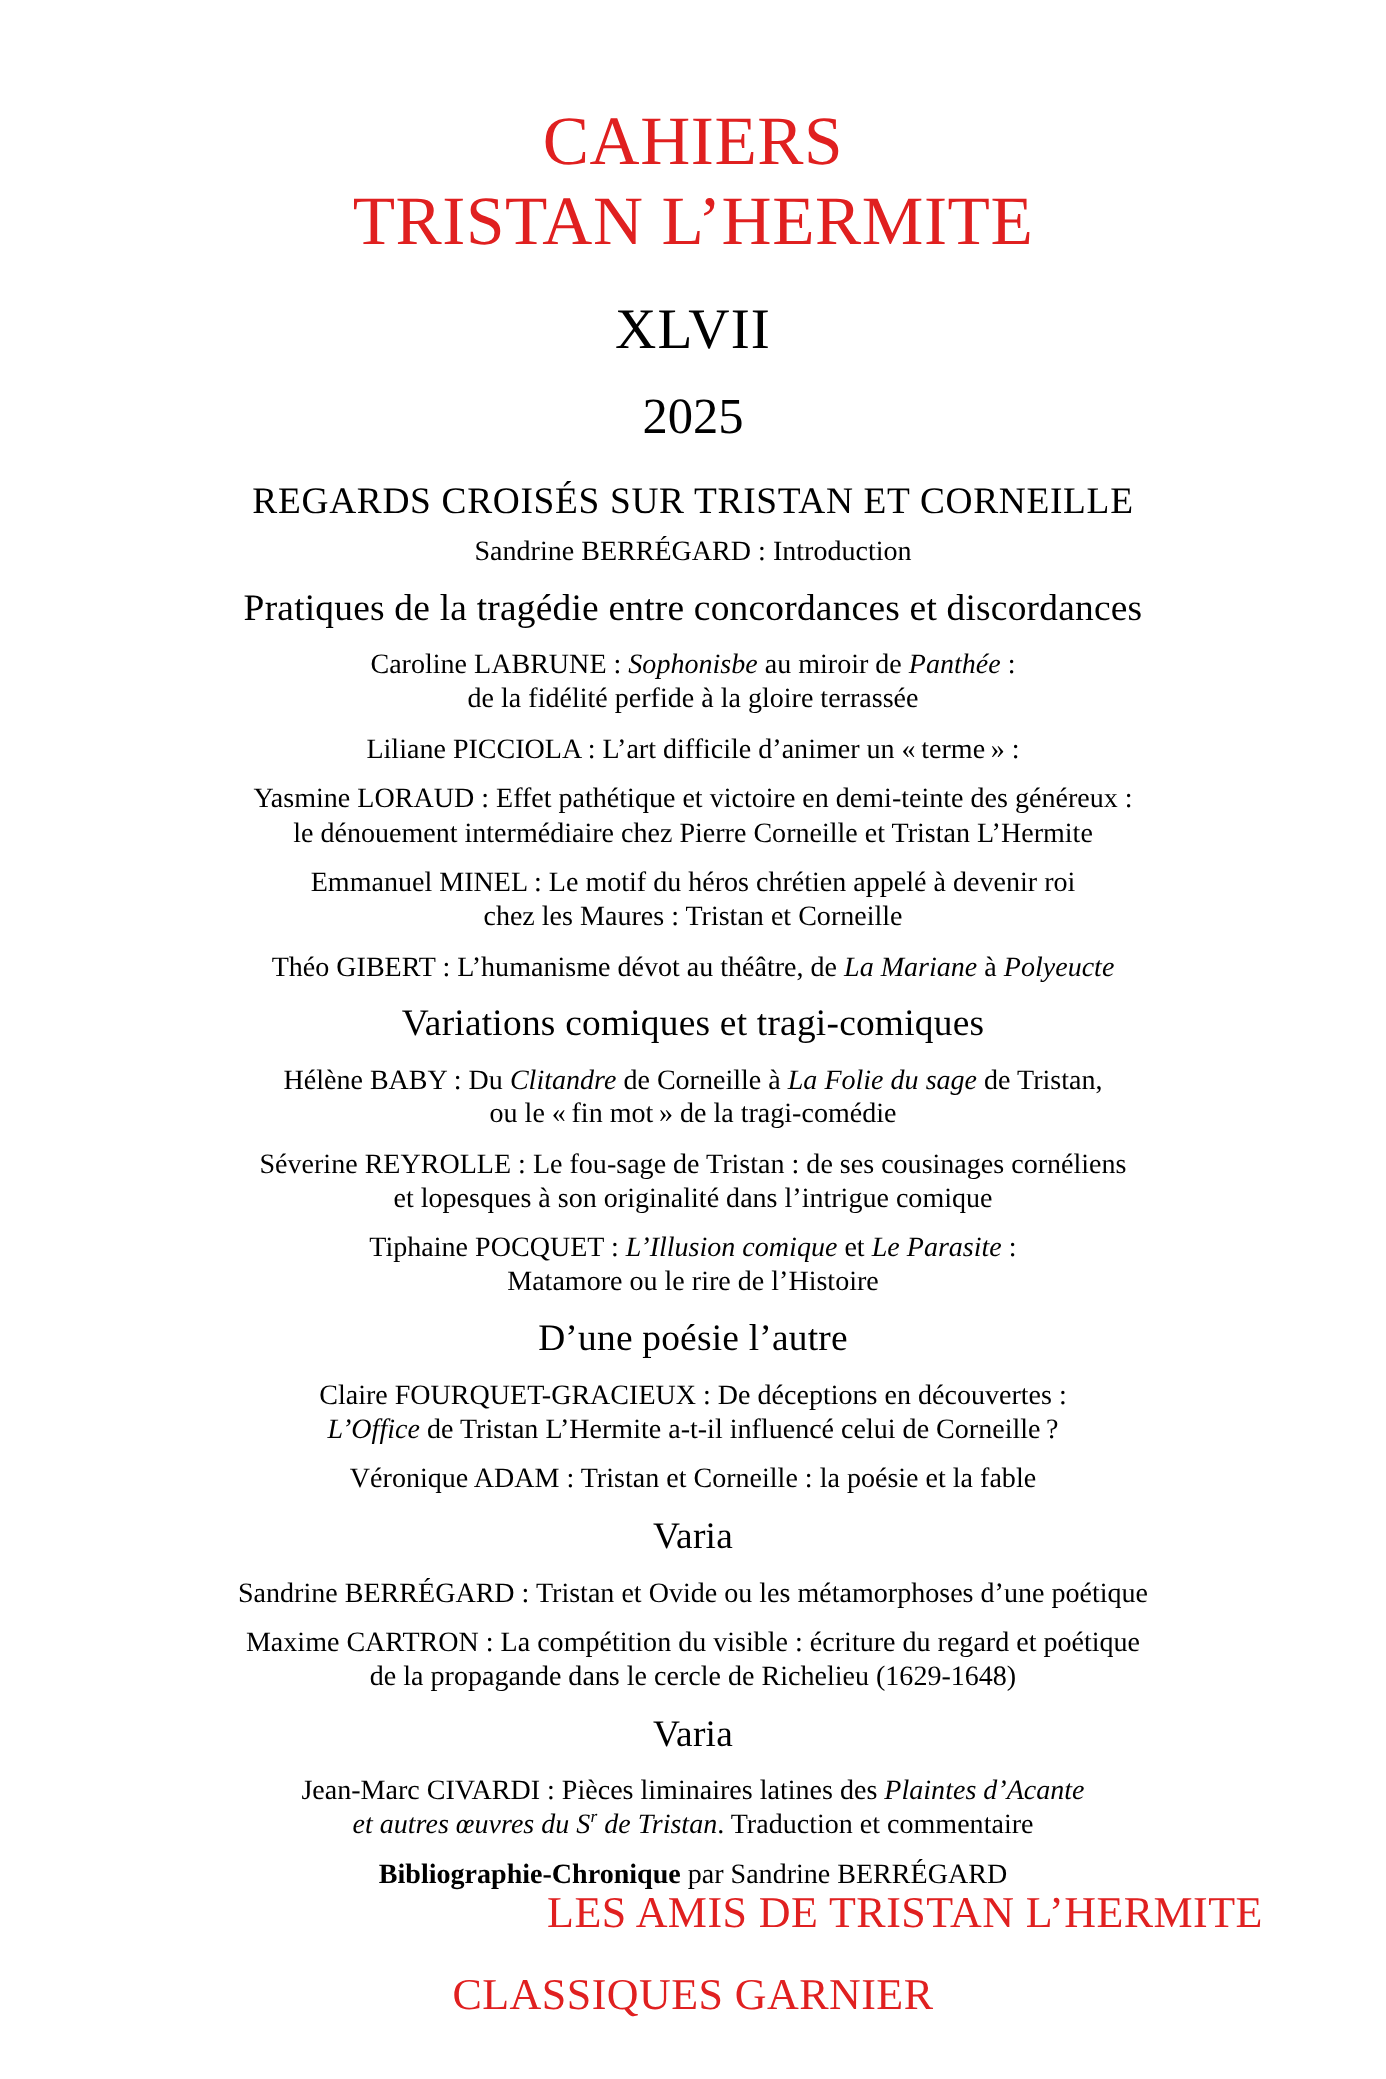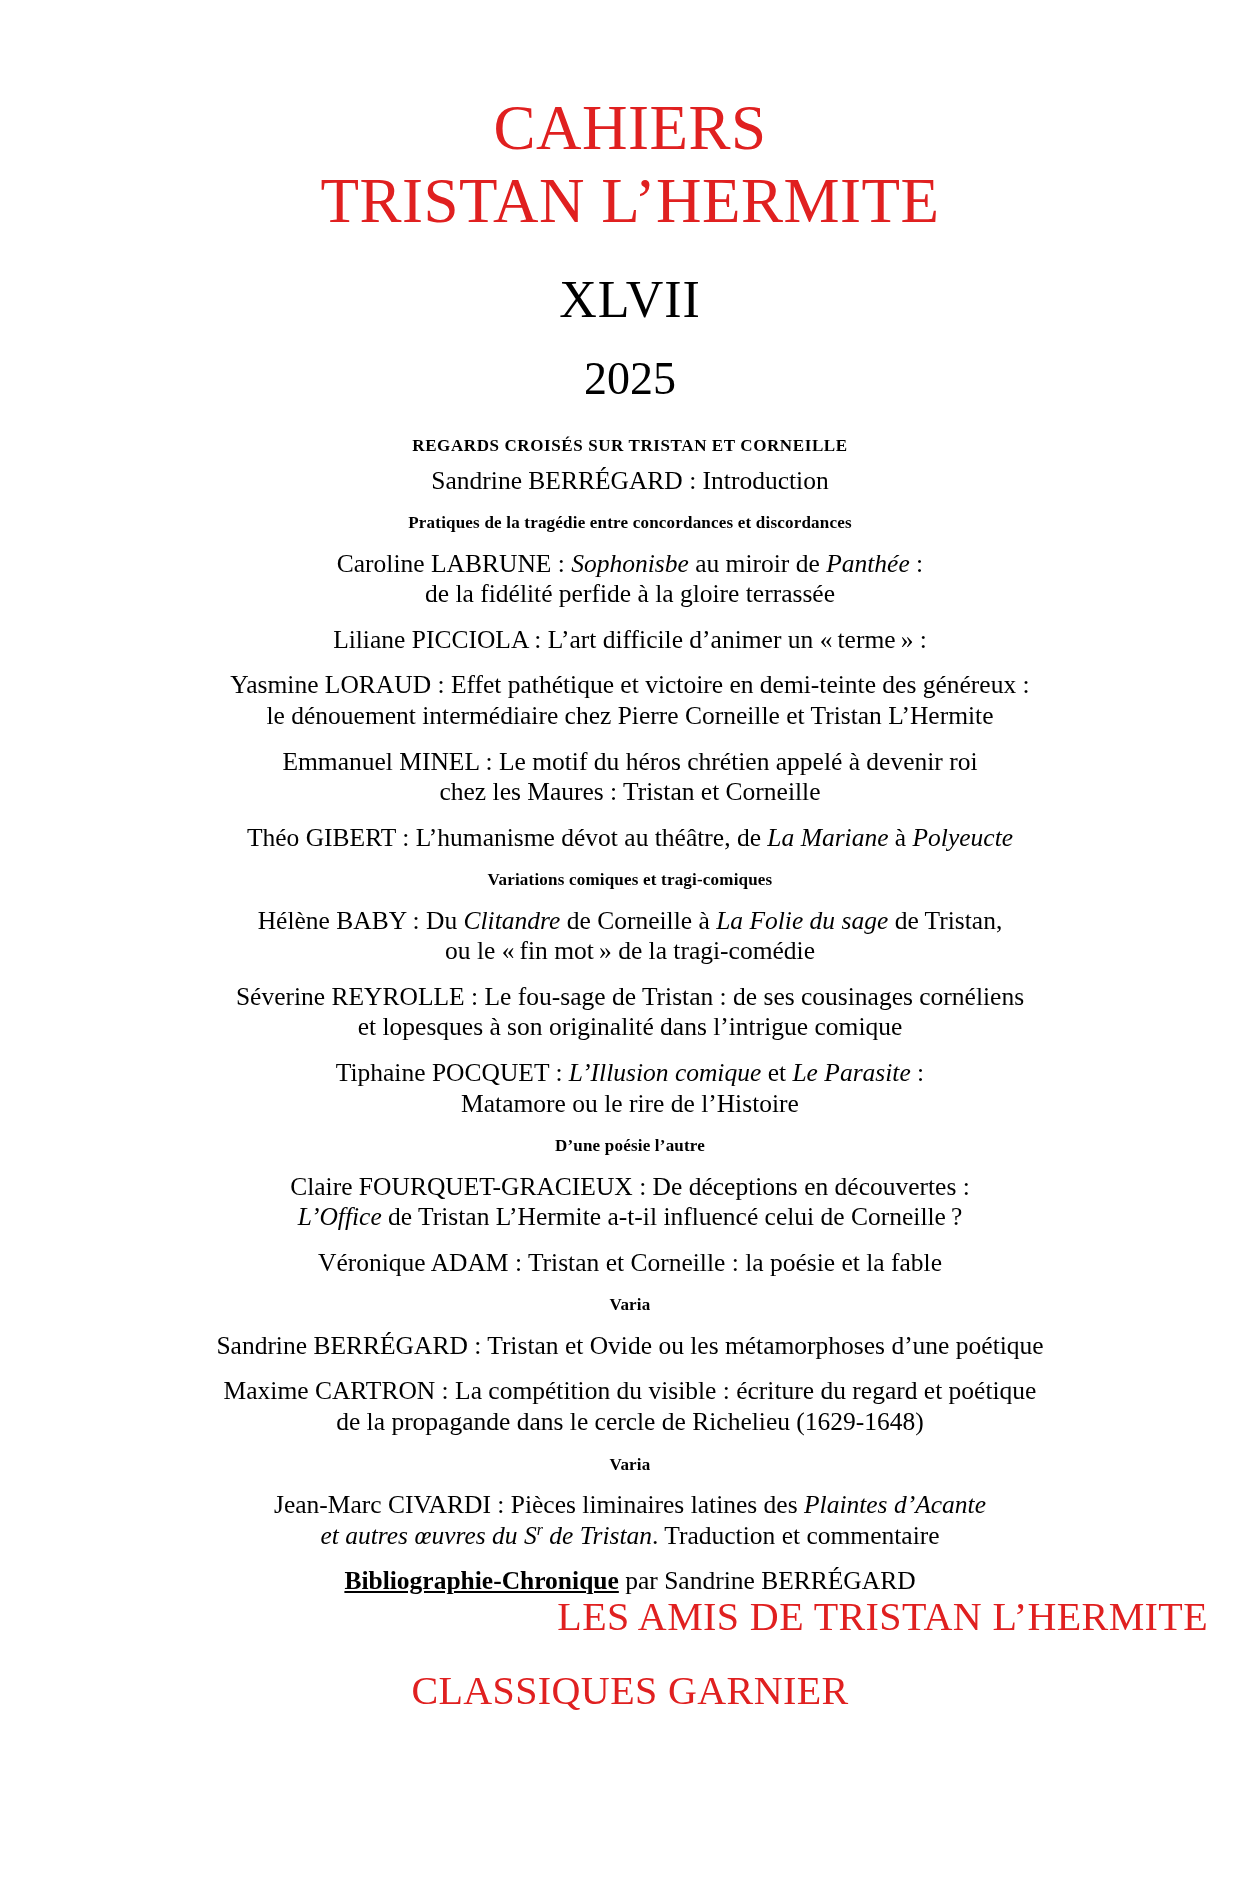--- a/index.html
+++ b/index.html
@@ -11,21 +11,21 @@
     width: 1260px;
     height: 1890px;
     font-family: "Liberation Serif", "DejaVu Serif", serif;
     color: #000000;
     overflow: hidden;
   }
   .cover {
     width: 1260px;
     height: 1504px;
     box-sizing: border-box;
-    padding: 0 52px;
+    padding: 0 112px;
     display: flex;
     flex-direction: column;
     align-items: center;
     text-align: center;
   }
 
   
   .masthead {
     margin-top: 92px;
     width: 100%;
@@ -55,22 +55,22 @@
   }
 
   
   .contents {
     margin-top: 24px;
     width: 100%;
     font-size: 25.5px;
     line-height: 1.20;
   }
   .section-heading {
-    font-weight: bold;
-    font-size: 17px;
+    font-weight: normal;
+    font-size: 34px;
     margin-top: 17px;
     margin-bottom: 2px;
     letter-spacing: 0.2px;
   }
   .section-heading.main {
     margin-top: 10px;
     letter-spacing: 0.6px;
   }
   .entry {
     margin-top: 15px;
@@ -81,21 +81,20 @@
     font-family: Liberation Serif, serif;
   }
   .entry .l {
     display: block;
   }
   .entry i, .entry em {
     font-style: italic;
   }
   .entry b {
     font-weight: bold;
-    text-decoration: underline;
   }
   sup {
     font-size: 0.62em;
     vertical-align: super;
     line-height: 0;
   }
 
   
   .footer {
     margin-top: auto;

